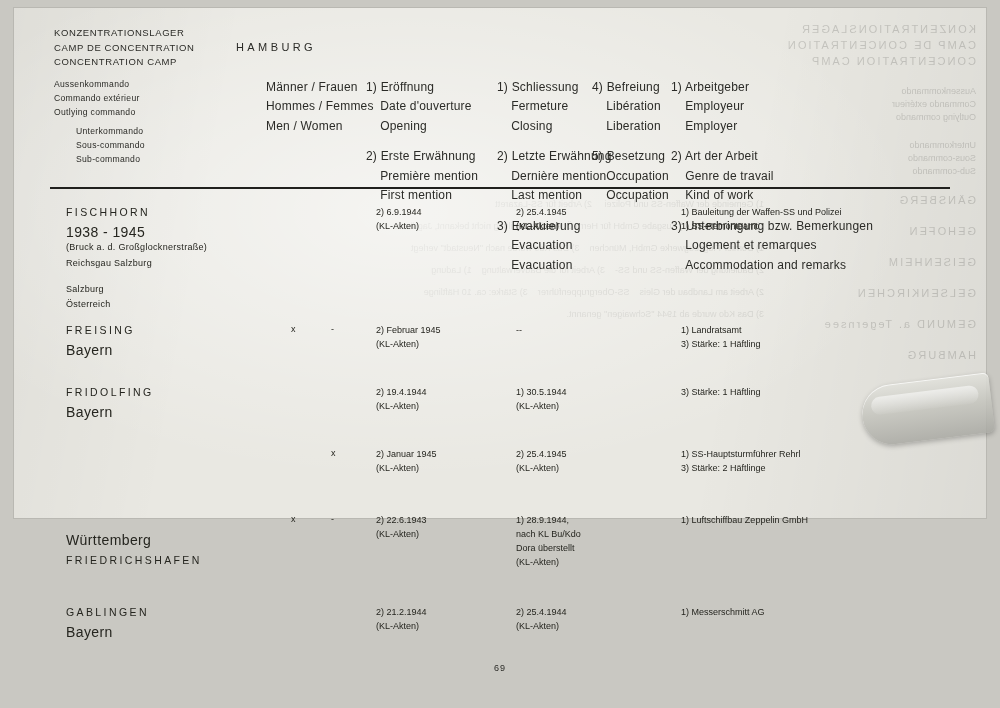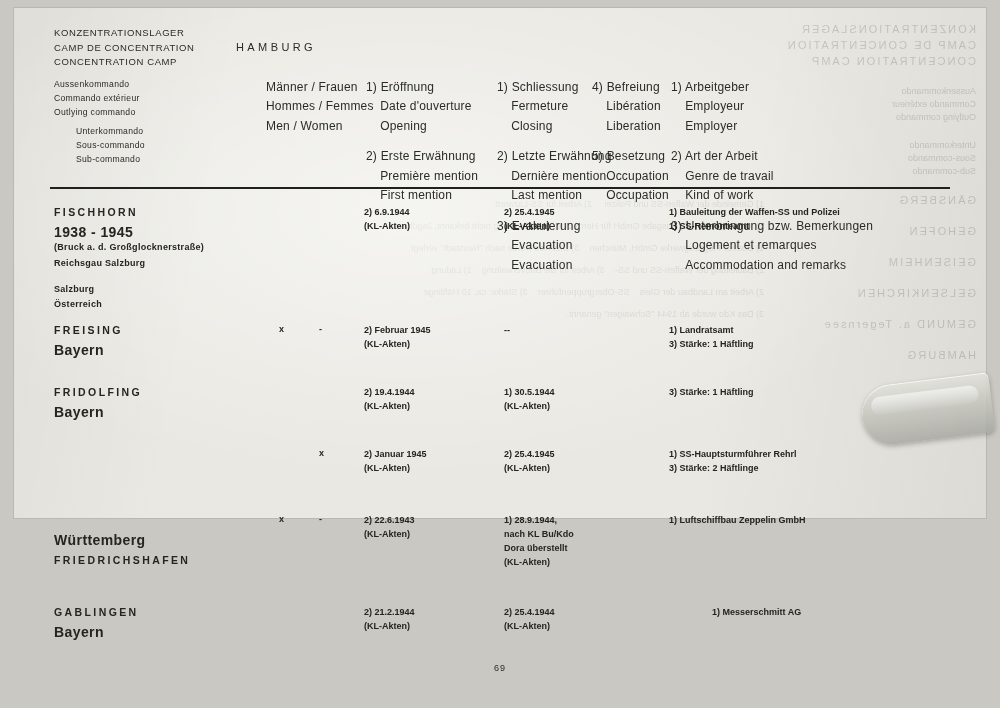--- a/index.html
+++ b/index.html
@@ -112,24 +112,23 @@
   .rule {
     position: absolute;
     left: 36px;
     width: 900px;
     height: 1.6px;
     background: #20201d;
   }
   
   .entries {
     position: absolute;
-    left: 0;
+    left: 12px;
     top: 196px;
     width: 972px;
-    font-weight: bold;
   }
   .entry {
     position: relative;
     width: 100%;
     color: #25251f;
   }
   .c-name {
     position: absolute;
     left: 40px;
     font-size: 10.5px;
@@ -416,21 +415,21 @@
 
       <div class="entry" style="height:70px;">
         <div class="c-name" style="top:2px;">GABLINGEN</div>
         <div class="c-region" style="top:20px;">Bayern</div>
         <div class="c-men" style="top:2px;"></div>
         <div class="c-women" style="top:2px;"></div>
         <div class="c-col2" style="top:2px;">2) 21.2.1944
     (KL-Akten)</div>
         <div class="c-col3" style="top:2px;">2) 25.4.1944
     (KL-Akten)</div>
-        <div class="c-col4" style="top:2px;margin-left:43px;">1) Messerschmitt AG</div>
+        <div class="c-col4" style="top:2px;">1) Messerschmitt AG</div>
       </div>
 
     </div>
 
     <div class="pageno">69</div>
 
     <div class="ruler"></div>
   </div>
 </div>
 

